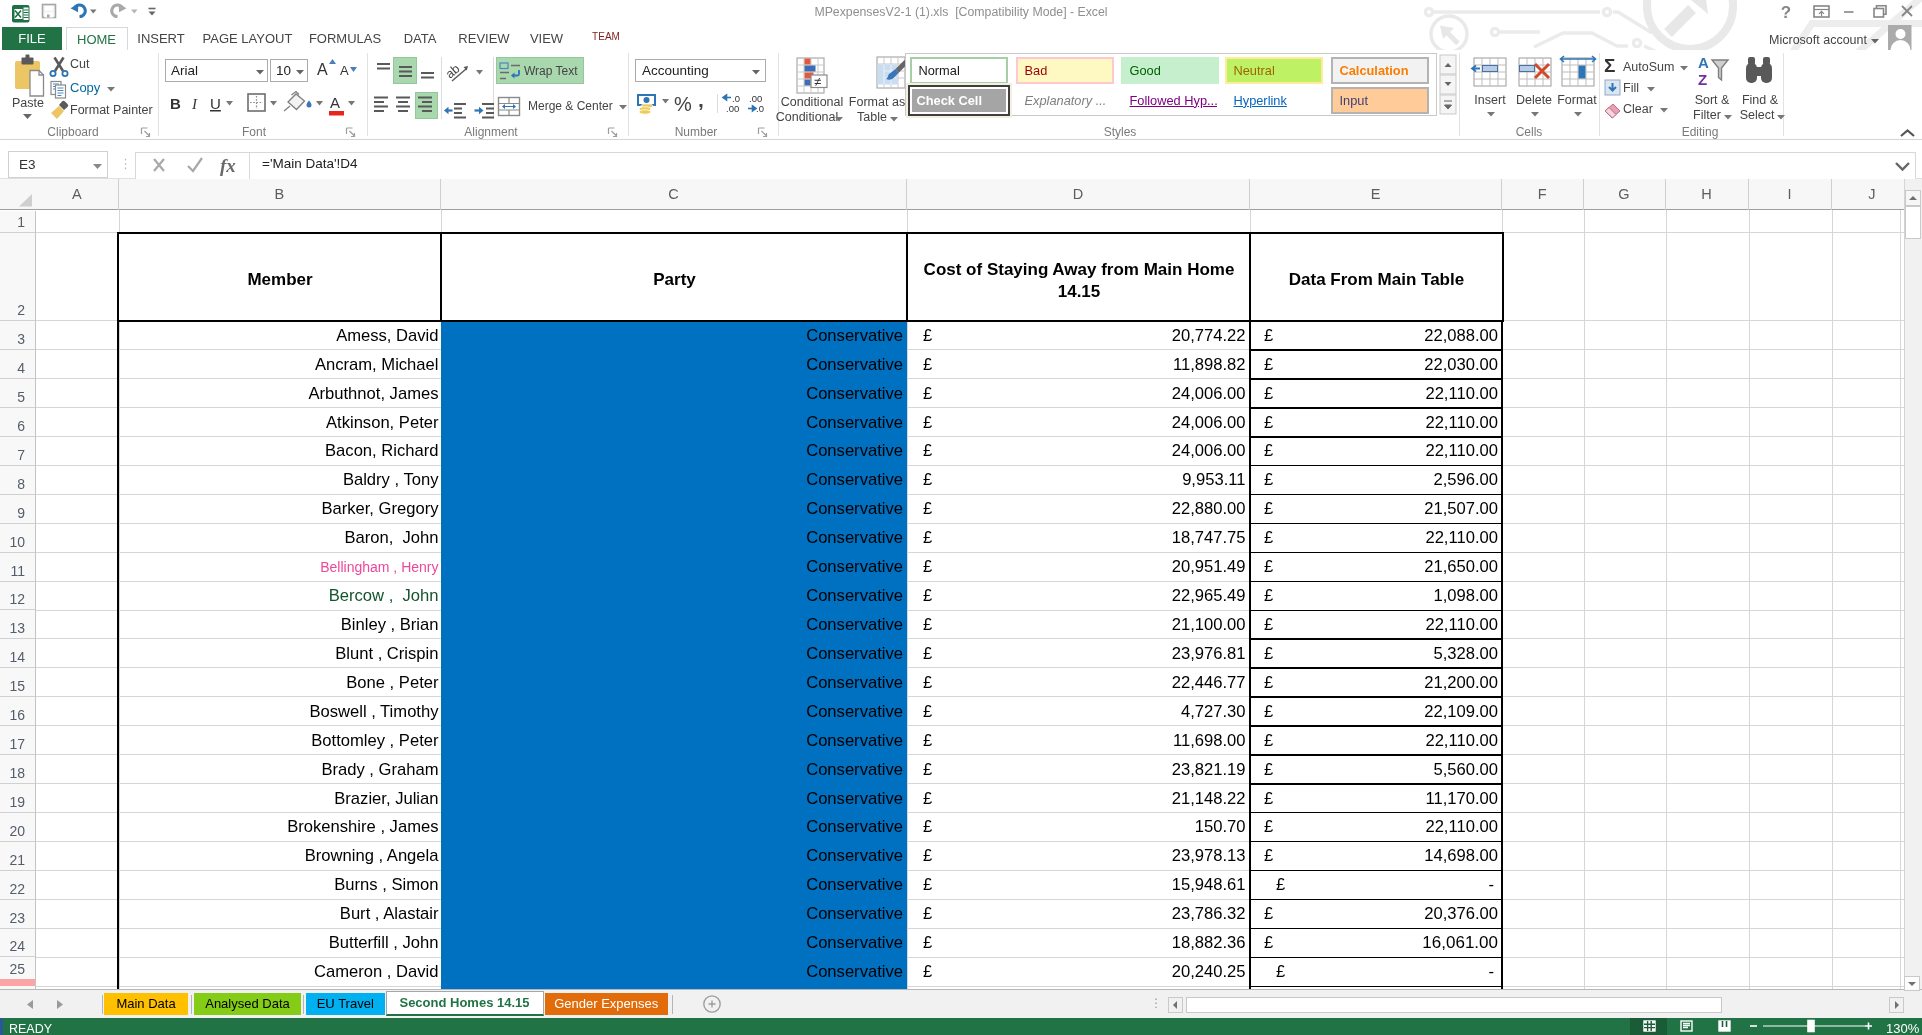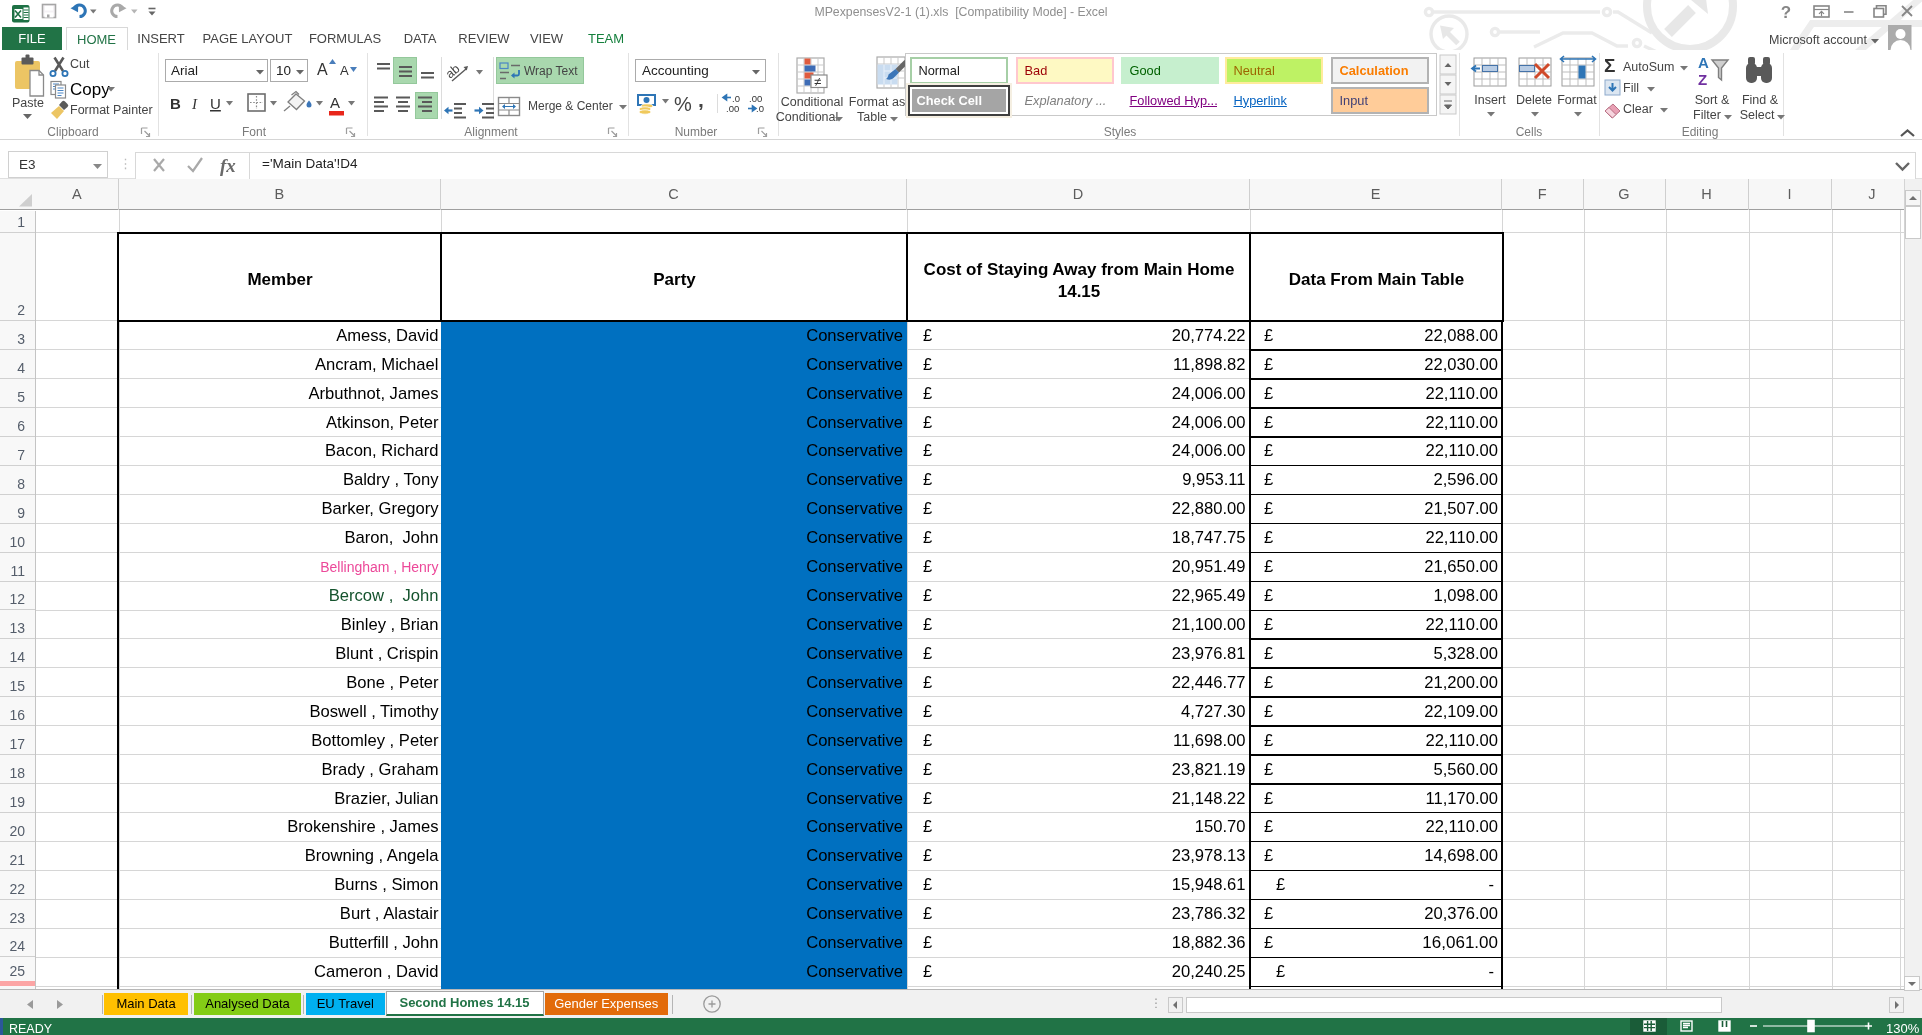--- a/index.html
+++ b/index.html
@@ -85,21 +85,21 @@
 <path d="M2.5 25 a10 10 0 0 1 20 0 Z" fill="#fff"></path>
 </svg>
 <div class="a" style="left:2px;top:27px;width:60px;height:22.5px;background:#217346;color:#fff;font-size:13px;text-align:center;line-height:23px;">FILE</div>
 <div class="a" style="left:65.5px;top:27px;width:62px;height:23.5px;background:#fff;border:1px solid #d8d8d8;border-bottom:none;color:#217346;font-size:13px;text-align:center;line-height:23px;">HOME</div>
 <div class="tx" style="left:161px;top:31px;transform:translateX(-50%);font-size:13px;color:#454545;">INSERT</div>
 <div class="tx" style="left:247.5px;top:31px;transform:translateX(-50%);font-size:13px;color:#454545;">PAGE LAYOUT</div>
 <div class="tx" style="left:345px;top:31px;transform:translateX(-50%);font-size:13px;color:#454545;">FORMULAS</div>
 <div class="tx" style="left:420px;top:31px;transform:translateX(-50%);font-size:13px;color:#454545;">DATA</div>
 <div class="tx" style="left:484px;top:31px;transform:translateX(-50%);font-size:13px;color:#454545;">REVIEW</div>
 <div class="tx" style="left:546.5px;top:31px;transform:translateX(-50%);font-size:13px;color:#454545;">VIEW</div>
-<div class="tx" style="left:606px;top:31px;transform:translateX(-50%);font-size:13px;color:#15803d;">TEAM</div>
+<div class="tx" style="left:606px;top:31px;transform:translateX(-50%);font-size:10px;color:#7f1d1d;">TEAM</div>
 <div class="a" style="left:0;top:50px;width:1922px;height:89.5px;background:#fff;border-bottom:1px solid #d5d5d5;"></div>
 <div class="a" style="left:157.5px;top:53px;width:1px;height:83px;background:#e2e2e2;"></div>
 <div class="a" style="left:366.5px;top:53px;width:1px;height:83px;background:#e2e2e2;"></div>
 <div class="a" style="left:628px;top:53px;width:1px;height:83px;background:#e2e2e2;"></div>
 <div class="a" style="left:777.5px;top:53px;width:1px;height:83px;background:#e2e2e2;"></div>
 <div class="a" style="left:1459px;top:53px;width:1px;height:83px;background:#e2e2e2;"></div>
 <div class="a" style="left:1598.5px;top:53px;width:1px;height:83px;background:#e2e2e2;"></div>
 <div class="a" style="left:1783px;top:53px;width:1px;height:83px;background:#e2e2e2;"></div>
 <div class="tx" style="left:73px;top:125px;transform:translateX(-50%);font-size:12px;color:#7a7a7a;">Clipboard</div>
 <div class="tx" style="left:254px;top:125px;transform:translateX(-50%);font-size:12px;color:#7a7a7a;">Font</div>
@@ -141,21 +141,21 @@
 <g>
  <path d="M51 60 l8 -7 5 5 -7 8 Z" fill="#ecc564"></path>
  <path d="M59 52 l3 -3.5 a2 2 0 0 1 3 0 l2.5 2.5 a2 2 0 0 1 0 3 l-3.5 3 Z" fill="#5a5a5a"></path>
 </g>
 </svg>
 <div class="tx" style="left:28px;top:96px;transform:translateX(-50%);font-size:12.5px;color:#444;">Paste</div>
 <svg class="a" width="20" height="10" style="left:21;top:112">
     <path d="M2 2 h9 l-4.5 5 Z" fill="#666"></path>
   </svg>
 <div class="tx" style="left:70px;top:57px;font-size:12.5px;color:#444;">Cut</div>
-<div class="tx" style="left:70px;top:80px;font-size:17px;color:#000000;text-align:center;">Copy</div>
+<div class="tx" style="left:70px;top:80px;font-size:13px;color:#0369a1;text-align:center;">Copy</div>
 <div class="tx" style="left:70px;top:103px;font-size:12.5px;color:#444;">Format Painter</div>
 <svg class="a" width="16" height="10" style="left:105;top:85">
     <path d="M2 2 h8 l-4 4.5 Z" fill="#777"></path>
   </svg>
 <div class="a" style="left:165px;top:59px;width:103px;height:23px;border:1px solid #ababab;background:#fff;">
 <span style="position:absolute;left:5px;top:3px;font-size:13.5px;color:#222;">Arial</span>
 <svg width="12" height="23" style="right:1px;top:0;position:absolute;">
       <path d="M2 10 h8 l-4 4.5 Z" fill="#666"></path>
     </svg>
   </div>
@@ -509,21 +509,21 @@
   </div>
 <div class="a" style="left:0;top:870.8px;width:35px;height:28.9px;border-bottom:1px solid #d0d0d0;color:#545d6a;font-size:14px;display:flex;align-items:flex-end;justify-content:flex-end;">
     <span style="margin-right:10px;margin-bottom:3px;line-height:14px;">22</span>
   </div>
 <div class="a" style="left:0;top:899.7px;width:35px;height:28.9px;border-bottom:1px solid #d0d0d0;color:#545d6a;font-size:14px;display:flex;align-items:flex-end;justify-content:flex-end;">
     <span style="margin-right:10px;margin-bottom:3px;line-height:14px;">23</span>
   </div>
 <div class="a" style="left:0;top:928.6px;width:35px;height:28.9px;border-bottom:1px solid #d0d0d0;color:#545d6a;font-size:14px;display:flex;align-items:flex-end;justify-content:flex-end;">
     <span style="margin-right:10px;margin-bottom:3px;line-height:14px;">24</span>
   </div>
-<div class="a" style="left:0;top:957.5px;width:35px;height:28.9px;border-bottom:5px solid #fca5a5;color:#545d6a;font-size:14px;display:flex;align-items:flex-end;justify-content:flex-end;">
+<div class="a" style="left:0;top:957.5px;width:35px;height:28.9px;border-bottom:7px solid #fca5a5;color:#545d6a;font-size:14px;display:flex;align-items:flex-end;justify-content:flex-end;">
     <span style="margin-right:10px;margin-bottom:3px;line-height:14px;">25</span>
   </div>
 <div class="a" style="left:118.5px;top:210px;width:1px;height:779px;background:#d6d6d6;"></div>
 <div class="a" style="left:441px;top:210px;width:1px;height:779px;background:#d6d6d6;"></div>
 <div class="a" style="left:907px;top:210px;width:1px;height:779px;background:#d6d6d6;"></div>
 <div class="a" style="left:1250px;top:210px;width:1px;height:779px;background:#d6d6d6;"></div>
 <div class="a" style="left:1502px;top:210px;width:1px;height:779px;background:#d6d6d6;"></div>
 <div class="a" style="left:1583.5px;top:210px;width:1px;height:779px;background:#d6d6d6;"></div>
 <div class="a" style="left:1665.5px;top:210px;width:1px;height:779px;background:#d6d6d6;"></div>
 <div class="a" style="left:1748.5px;top:210px;width:1px;height:779px;background:#d6d6d6;"></div>

